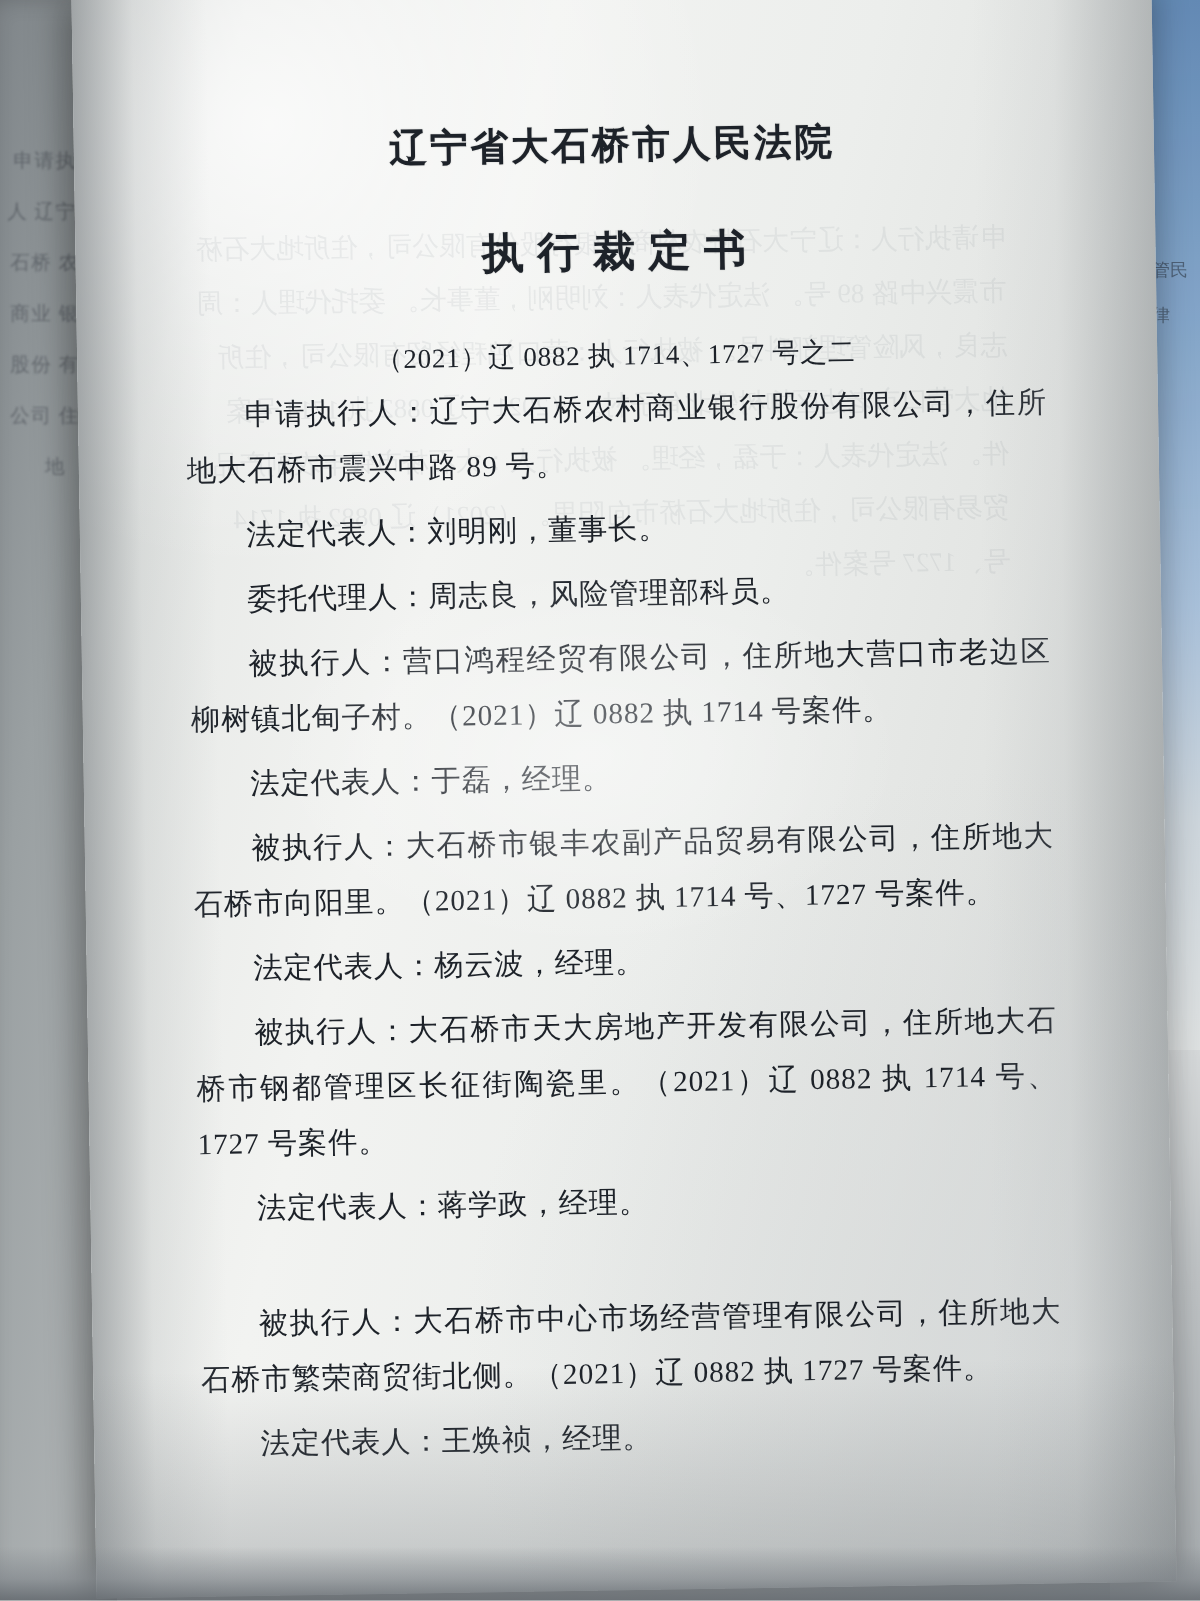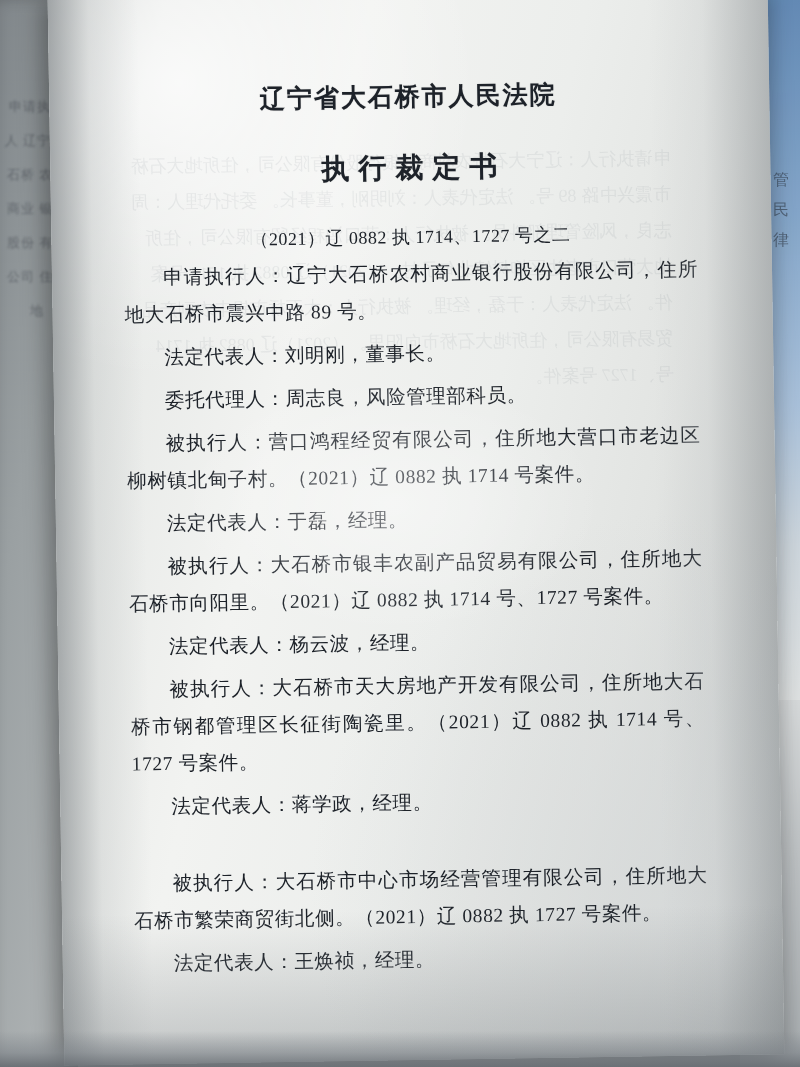--- a/index.html
+++ b/index.html
@@ -54,23 +54,22 @@
     height: 700px;
     background: linear-gradient(180deg, #5d86b4 0%, #7fa3c9 30%, #a8c1dc 58%, #cfd8df 78%, #e3e6e6 100%);
     opacity: 0.93;
   }
   .bg-right-text {
     position: absolute;
     right: 6px;
     top: 165px;
     width: 26px;
     color: rgba(30,36,48,0.55);
-    font-size: 16px;
+    font-size: 12px;
     line-height: 30px;
-    text-align: center;
     filter: blur(0.5px);
     white-space: pre-wrap;
   }
   .bg-right-lower {
     position: absolute;
     right: 0;
     top: 700px;
     width: 60px;
     height: 367px;
     background: linear-gradient(180deg, #d7dadb 0%, #c0c4c6 40%, #a9aeb1 100%);

